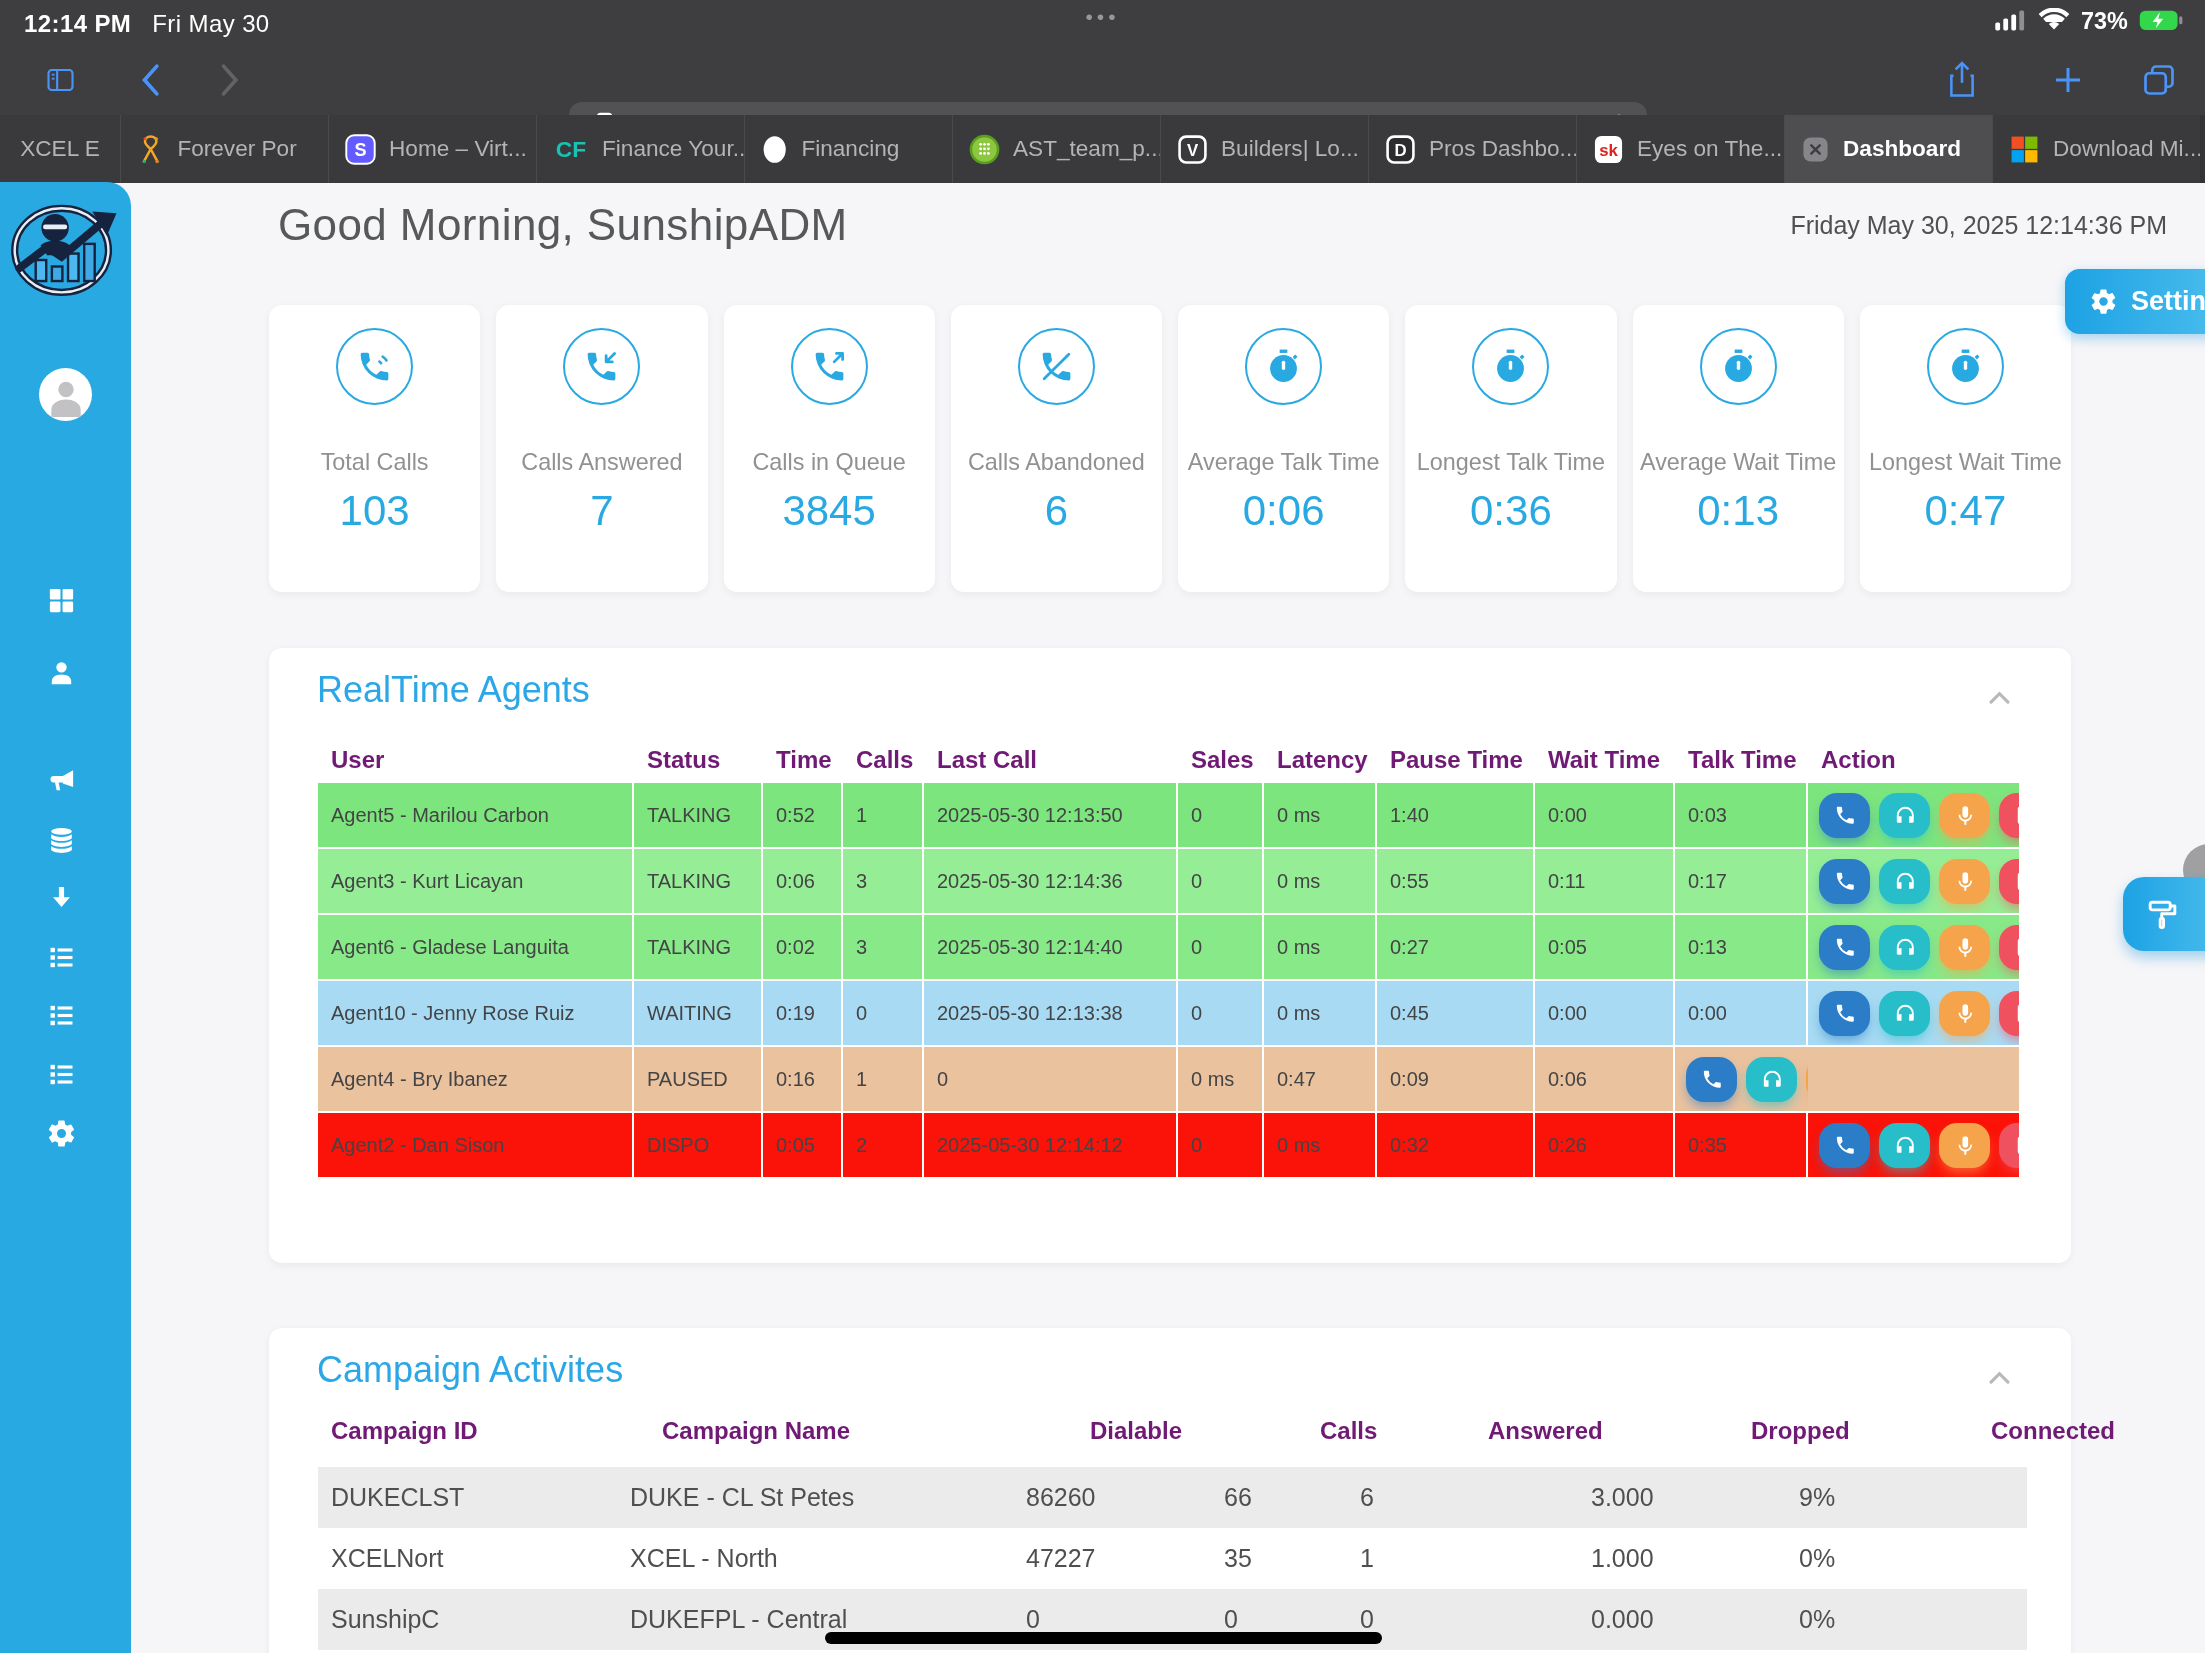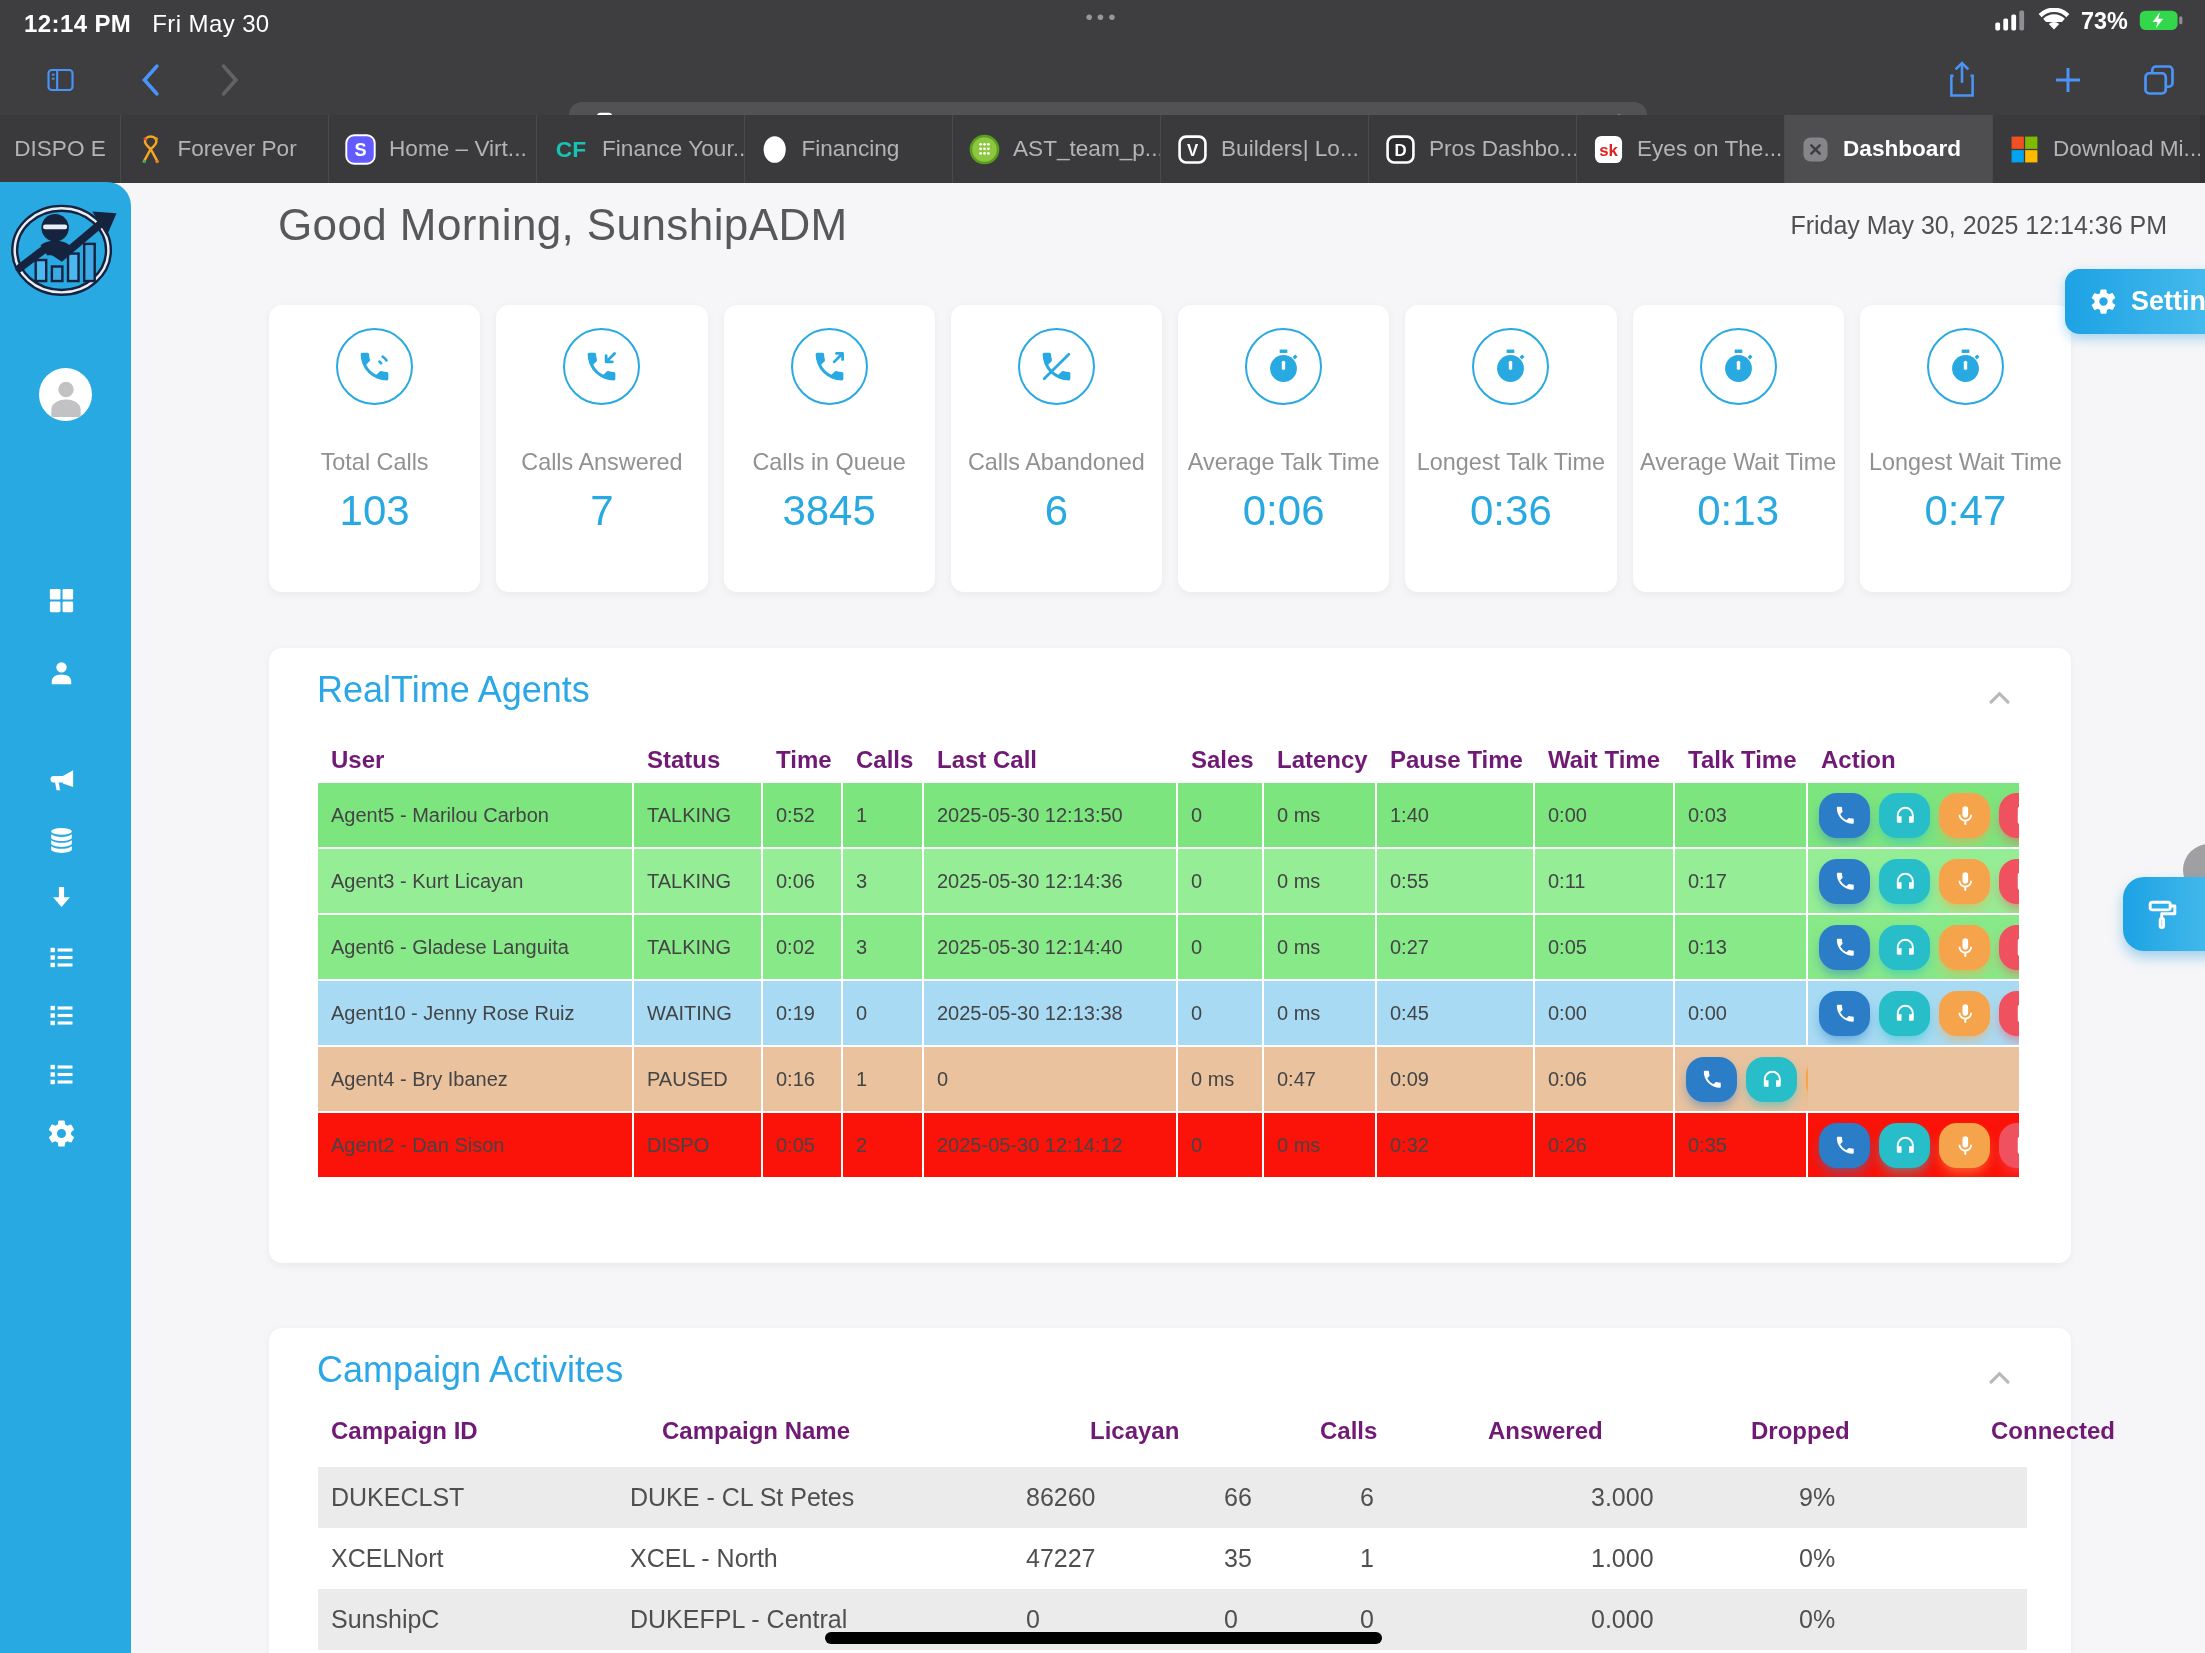--- a/index.html
+++ b/index.html
@@ -161,21 +161,21 @@
       <div class="tb-icon" style="left:2141px;">
           <svg width="36" height="36" viewBox="0 0 24 24" fill="none" stroke="currentColor" stroke-width="1.8">
             <rect x="7.5" y="3" width="13.5" height="13.5" rx="2.5"></rect>
             <rect x="3" y="7.5" width="13.5" height="13.5" rx="2.5" fill="#3e3e40"></rect>
           </svg>
         </div>
     </div>
 
     <div id="tabbar">
         <div class="tab" style="width: 120px;">
-          <span>DISPO E</span>
+          <span>XCEL E</span>
         </div>
         <div class="tab" style="width: 208px;">
           <span class="fav">
             <svg width="27.4" height="32" viewBox="0 0 24 28">
               <path d="M12 3c-3 0-5 2-5 4.5S9.5 12 12 14c2.5-2 5-4 5-6.5S15 3 12 3zm0 11L6 25M12 14l6 11" stroke="#f5a623" stroke-width="2.2" fill="none" stroke-linecap="round"></path>
               <circle cx="7" cy="5" r="1.4" fill="#e74c3c"></circle>
               <circle cx="17" cy="5" r="1.4" fill="#f39c12"></circle>
               <circle cx="6.5" cy="25" r="1.4" fill="#27ae60"></circle>
               <circle cx="17.5" cy="25" r="1.4" fill="#e67e22"></circle>
             </svg>
@@ -740,21 +740,21 @@
   </div>
 
   <div class="panel" id="ca-panel">
     <div class="panel-title">Campaign Activites</div>
     <div class="collapse"><svg viewBox="0 0 24 24" fill="none" stroke="currentColor" stroke-width="2.6" stroke-linecap="round">
           <path d="M5 15l7-7 7 7"></path>
         </svg></div>
     <div class="grid-row" id="ca-header" style="grid-template-columns: 299px 396px 198px 136px 231px 208px 241px; gap: 32px;">
         <div>Campaign ID</div>
         <div>Campaign Name</div>
-        <div>Licayan</div>
+        <div>Dialable</div>
         <div>Calls</div>
         <div>Answered</div>
         <div>Dropped</div>
         <div>Connected</div>
       </div>
     <div id="ca-rows">
         <div class="grid-row ca-row striped" style="grid-template-columns: 299px 396px 198px 136px 231px 208px 241px;">
           <div>DUKECLST</div>
           <div>DUKE - CL St Petes</div>
           <div>86260</div>

